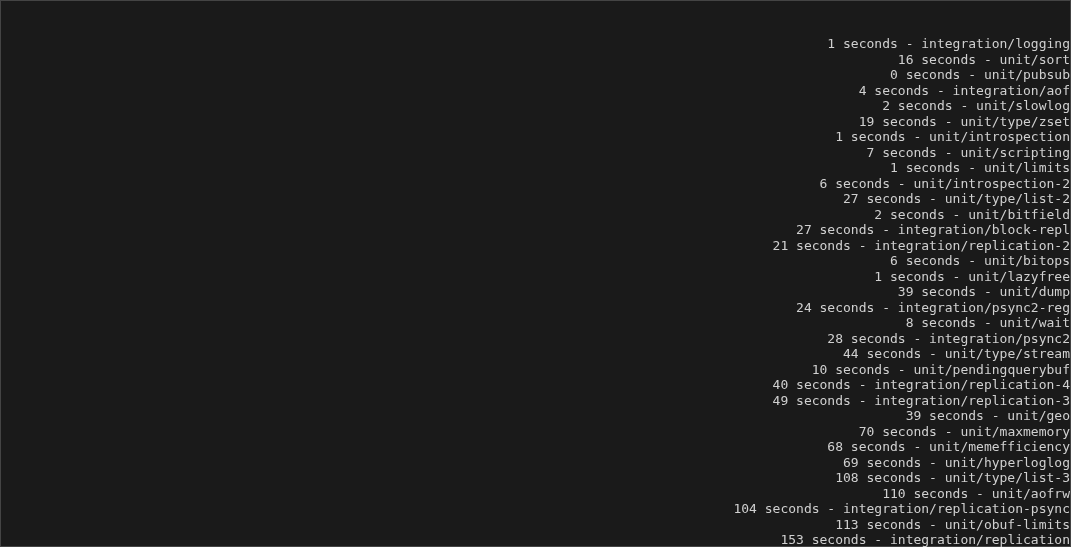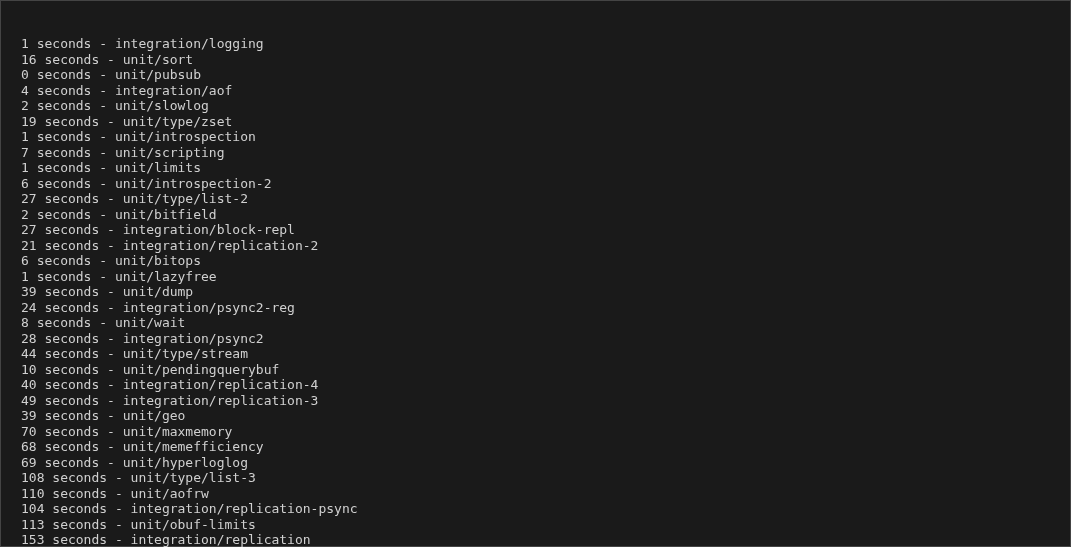--- a/index.html
+++ b/index.html
@@ -18,20 +18,21 @@
     box-sizing: border-box;
     width: 1071px;
     height: 547px;
     border: 1px solid #444;
     padding: 4px 0 4px 6px;
     background: #1a1a1a;
     white-space: pre;
   }
   .line {
     display: block;
+    text-align: right;
   }
   .indent {
     padding-left: 14px;
   }
 </style>
 </head>
 <body>
 
 <div class="terminal">
   <div id="lines"><div class="line indent">1 seconds - integration/logging</div><div class="line indent">16 seconds - unit/sort</div><div class="line indent">0 seconds - unit/pubsub</div><div class="line indent">4 seconds - integration/aof</div><div class="line indent">2 seconds - unit/slowlog</div><div class="line indent">19 seconds - unit/type/zset</div><div class="line indent">1 seconds - unit/introspection</div><div class="line indent">7 seconds - unit/scripting</div><div class="line indent">1 seconds - unit/limits</div><div class="line indent">6 seconds - unit/introspection-2</div><div class="line indent">27 seconds - unit/type/list-2</div><div class="line indent">2 seconds - unit/bitfield</div><div class="line indent">27 seconds - integration/block-repl</div><div class="line indent">21 seconds - integration/replication-2</div><div class="line indent">6 seconds - unit/bitops</div><div class="line indent">1 seconds - unit/lazyfree</div><div class="line indent">39 seconds - unit/dump</div><div class="line indent">24 seconds - integration/psync2-reg</div><div class="line indent">8 seconds - unit/wait</div><div class="line indent">28 seconds - integration/psync2</div><div class="line indent">44 seconds - unit/type/stream</div><div class="line indent">10 seconds - unit/pendingquerybuf</div><div class="line indent">40 seconds - integration/replication-4</div><div class="line indent">49 seconds - integration/replication-3</div><div class="line indent">39 seconds - unit/geo</div><div class="line indent">70 seconds - unit/maxmemory</div><div class="line indent">68 seconds - unit/memefficiency</div><div class="line indent">69 seconds - unit/hyperloglog</div><div class="line indent">108 seconds - unit/type/list-3</div><div class="line indent">110 seconds - unit/aofrw</div><div class="line indent">104 seconds - integration/replication-psync</div><div class="line indent">113 seconds - unit/obuf-limits</div><div class="line indent">153 seconds - integration/replication</div></div>

